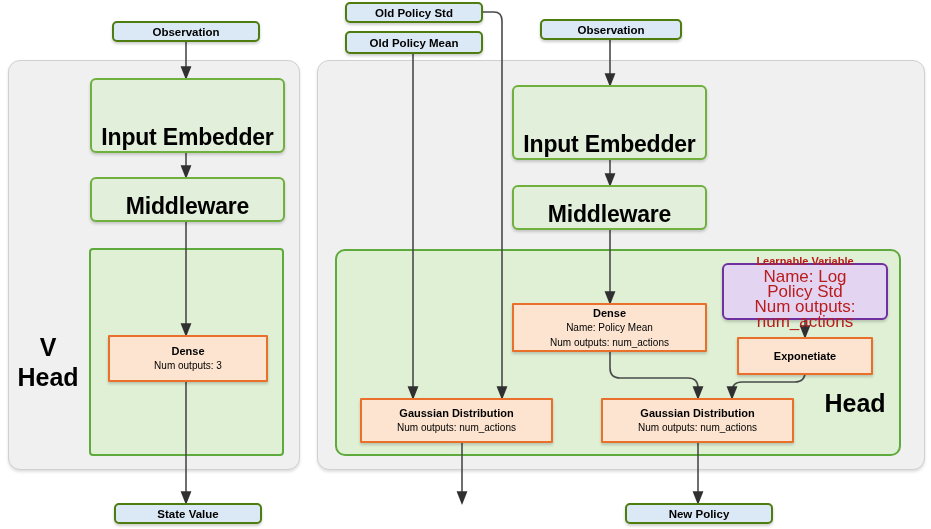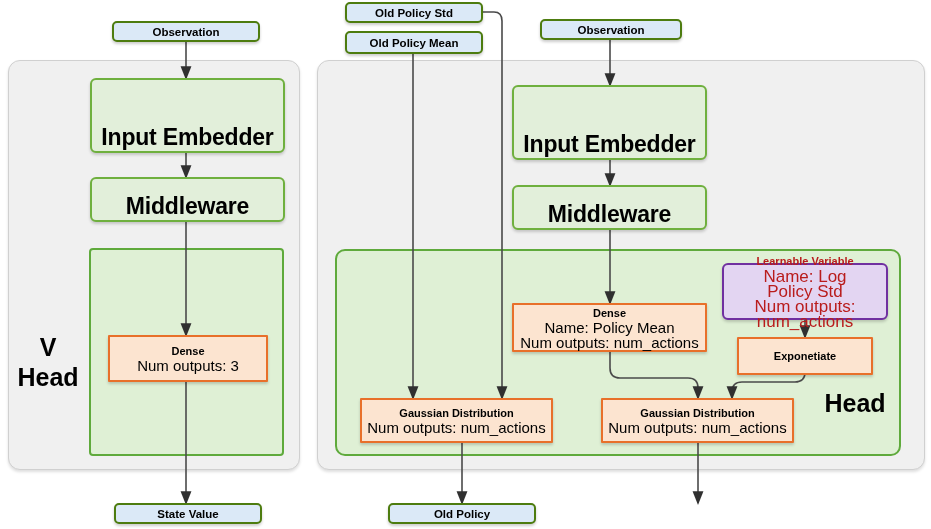--- a/index.html
+++ b/index.html
@@ -44,21 +44,21 @@
   
   .box-orange{
     background:#fce4d0;
     border:2px solid #e8702a;
     border-radius:1px;
     box-shadow:0 2px 3px rgba(0,0,0,0.18);
     color:#000;
     padding:17px 4px;
   }
   .box-orange .t1{font-size:11px;font-weight:bold;line-height:14px;}
-  .box-orange .t2{font-size:15px;line-height:15px;}
+  .box-orange .t2{font-size:10px;line-height:15px;}
 
   
   .box-purple{
     background:#e3d5f2;
     border:2px solid #7030a0;
     border-radius:6px;
     box-shadow:0 2px 3px rgba(0,0,0,0.18);
     color:#b91c1c;
     padding:2px 16px;
   }
@@ -197,18 +197,18 @@
   </div>
 
   <div class="caption" style="left:812px;top:388px;width:86px;">
     <div>Head</div>
   </div>
 
   <div class="node pill-blue" style="left:114px;top:503px;width:148px;height:21px;">
     <span>State Value</span>
   </div>
 
-  <div class="node pill-blue" style="left:388px;top:503px;width:148px;height:21px;">
-    <span>Old Policy</span>
-  </div>
-
+
+  <div class="node pill-blue" style="left:625px;top:503px;width:148px;height:21px;">
+    <span>New Policy</span>
+  </div>
 
 </div>
 
 </body></html>

